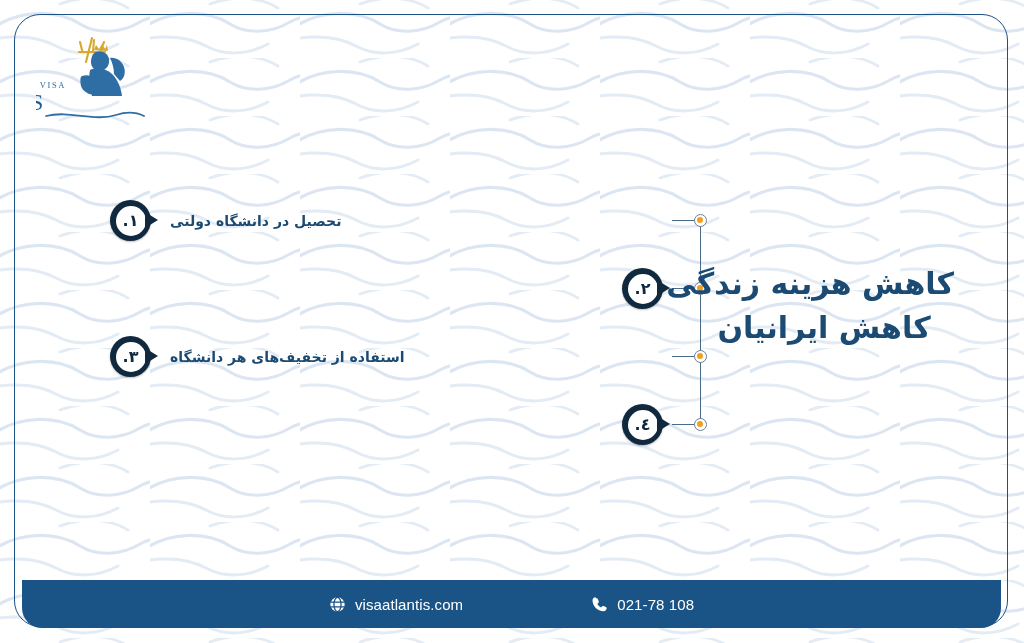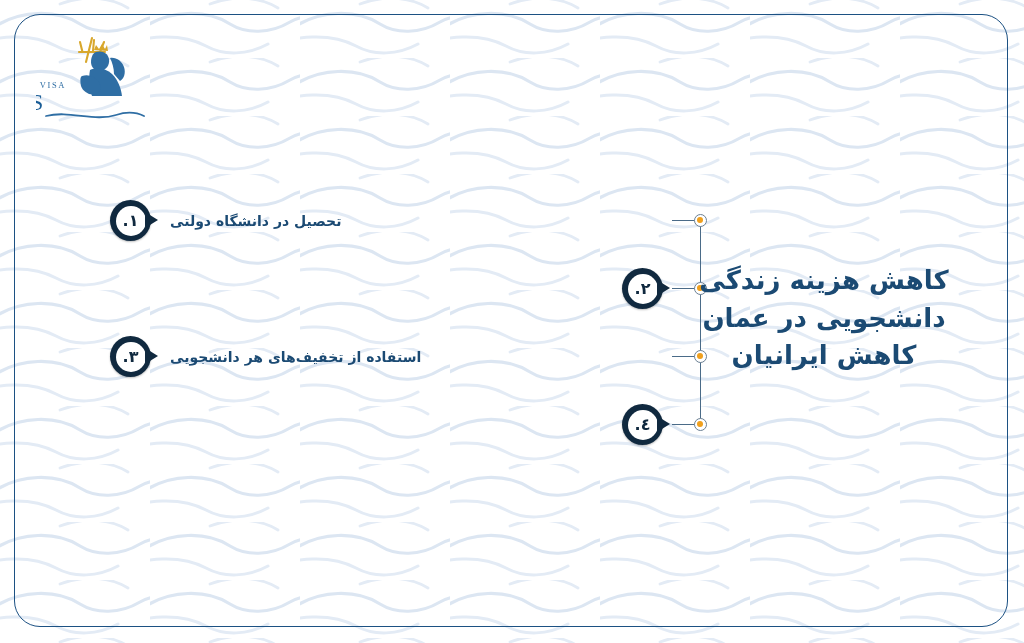--- a/index.html
+++ b/index.html
@@ -189,21 +189,21 @@
   }
 
   
   .heading {
     position: absolute;
     right: 70px;
     top: 262px;
     width: 260px;
     text-align: center;
     direction: rtl;
-    font-size: 26px;
+    font-size: 30px;
     font-weight: 700;
     color: #1b4a73;
     line-height: 1.45;
     letter-spacing: -0.3px;
   }
   .heading .hline { display: block; white-space: nowrap; }
 
   
   .footer {
     position: absolute;
@@ -313,38 +313,66 @@
 
     <div class="row" style="top:267px;">
       <span class="badge-wrap">
         <span class="badge"></span>
         <span class="badge-tail"></span>
         <span class="badge-num">۲.</span>
       </span>
     </div>
 
     <div class="row" style="top:335px;">
-      <span class="row-label">استفاده از تخفیف‌های هر دانشجویی</span>
+      <span class="row-label">استفاده از تخفیف‌های هر دانشگاه</span>
       <span class="badge-wrap">
         <span class="badge"></span>
         <span class="badge-tail"></span>
         <span class="badge-num">۳.</span>
       </span>
     </div>
 
     <div class="row" style="top:403px;">
       <span class="badge-wrap">
         <span class="badge"></span>
         <span class="badge-tail"></span>
         <span class="badge-num">٤.</span>
       </span>
     </div>
 
   </div>
 
   <div class="heading">
     <span class="hline">کاهش هزینه زندگی</span>
-    <span class="hline">دانشجویی در عمان</span>
     <span class="hline">کاهش ایرانیان</span>
   </div>
 
+  <div class="footer">
+
+    <div class="foot-item">
+      <svg class="foot-icon" viewBox="0 0 20 20" aria-hidden="true">
+        <circle cx="10" cy="10" r="8.4" fill="#ffffff"></circle>
+        <g stroke="#1a5486" stroke-width="1.5" fill="none">
+          <path d="M1.6,7.2 H18.4"></path>
+          <path d="M1.6,12.8 H18.4"></path>
+          <ellipse cx="10" cy="10" rx="4.2" ry="8.4"></ellipse>
+        </g>
+      </svg>
+      <span>visaatlantis.com</span>
+    </div>
+
+    <div class="foot-item">
+      <svg class="foot-icon" viewBox="0 0 20 20" aria-hidden="true">
+        <path d="M6.6,2.4 C7.5,2.2 8.2,2.7 8.5,3.5 L9.5,6.0
+                 C9.8,6.8 9.6,7.5 9.0,8.0 L7.9,8.9
+                 C8.8,10.9 10.3,12.4 12.3,13.3 L13.2,12.2
+                 C13.7,11.6 14.4,11.4 15.2,11.7 L17.7,12.7
+                 C18.5,13.0 19.0,13.7 18.8,14.6
+                 C18.5,16.4 17.0,17.8 15.1,17.8
+                 C8.0,17.8 2.2,12.0 2.2,4.9
+                 C2.2,3.0 3.6,1.5 5.4,1.2 Z" fill="#ffffff" transform="translate(-0.4,0.2)"></path>
+      </svg>
+      <span>021-78 108</span>
+    </div>
+
+  </div>
 
 </div>
 
 </body></html>

